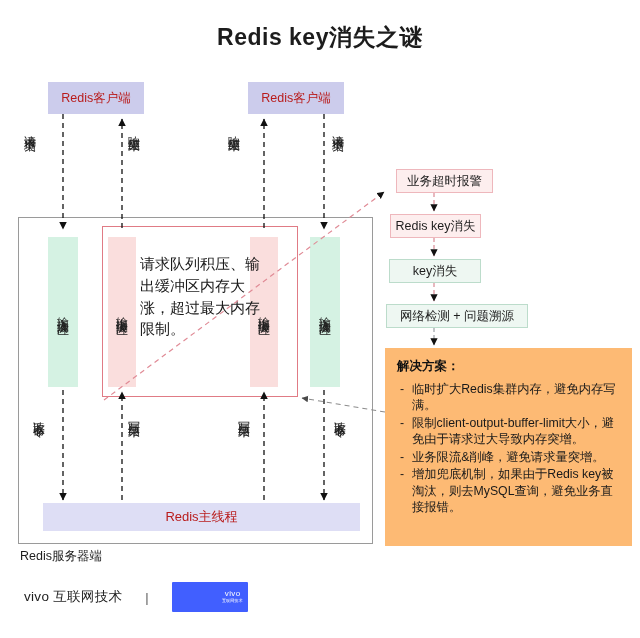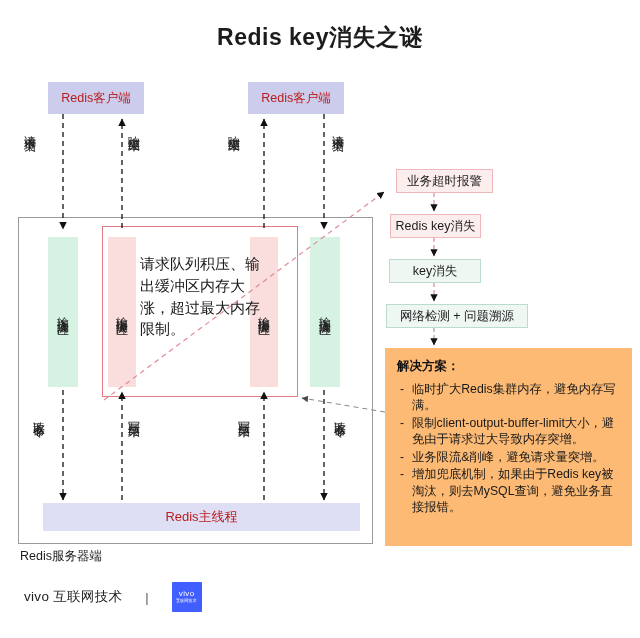--- a/index.html
+++ b/index.html
@@ -200,20 +200,21 @@
   }
   .footer-logo {
     width: 30px;
     height: 30px;
     background: #415fff;
     display: flex;
     flex-direction: column;
     align-items: center;
     justify-content: center;
     border-radius: 1px;
+    padding-left: 46px;
   }
   .footer-logo .lg1 {
     color: #ffffff;
     font-size: 8px;
     line-height: 8px;
     letter-spacing: 0.4px;
   }
   .footer-logo .lg2 {
     color: #ffffff;
     font-size: 4.5px;

